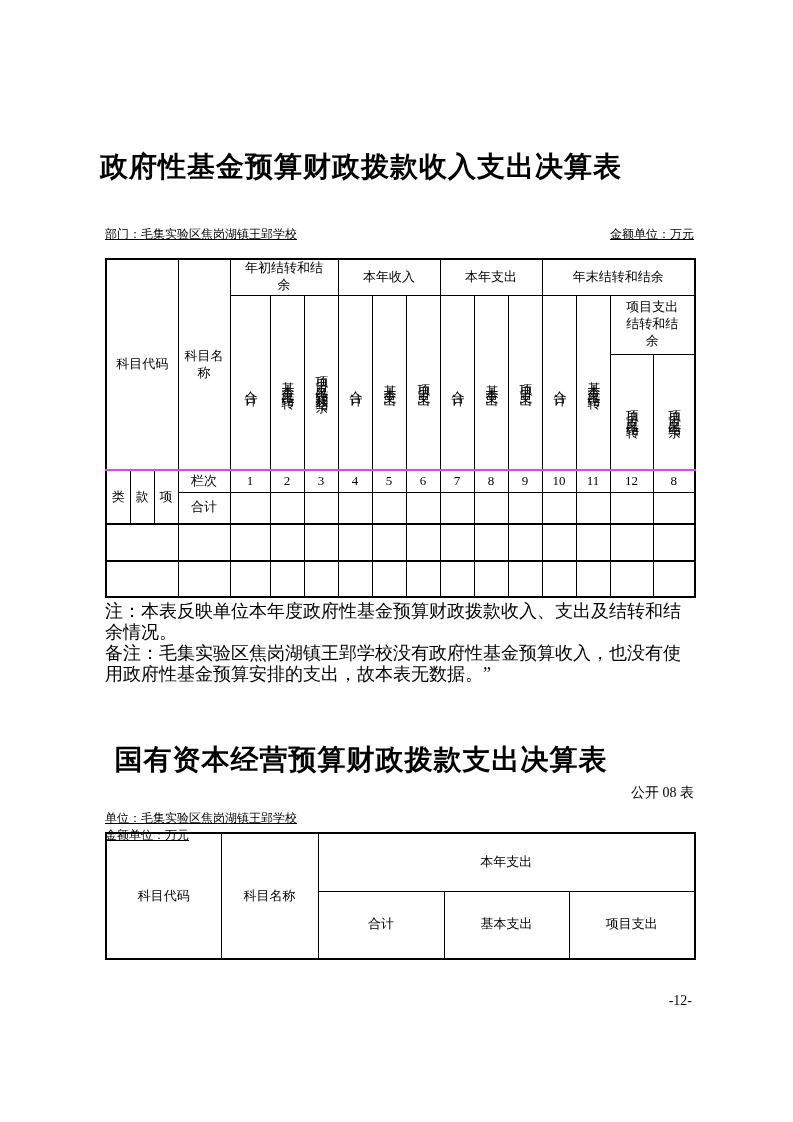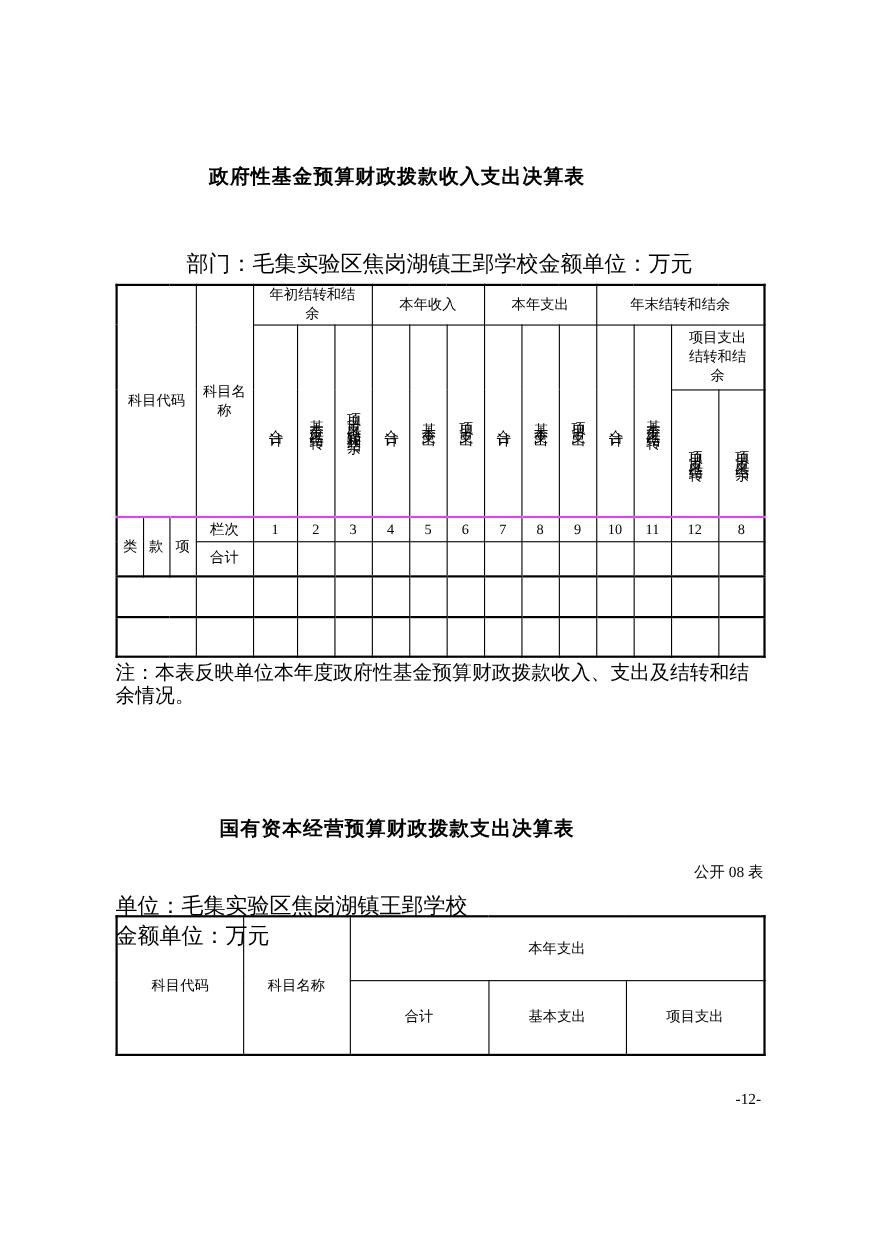--- a/index.html
+++ b/index.html
@@ -21,41 +21,42 @@
     width: 589px;
     height: 1122px;
   }
   .doc-title {
     position: absolute;
     left: -105px;
     width: 722px;
     text-align: center;
     font-family: "Liberation Sans", "DejaVu Sans", sans-serif;
     font-weight: bold;
-    font-size: 18px;
+    font-size: 28px;
     letter-spacing: 1px;
   }
   .title-1 { top: 148px; }
   .title-2 { top: 741px; }
   .table-no {
     position: absolute;
     right: 0;
     width: 100%;
     text-align: right;
     font-size: 14px;
   }
   .table-no-1 { top: 194px; }
   .table-no-2 { top: 784px; }
   .meta-row {
     position: absolute;
     left: 0;
     width: 100%;
     display: flex;
-    justify-content: center;
-    font-size: 20px;
+    justify-content: space-between;
+    font-size: 12px;
+    text-decoration: underline;
   }
   .meta-1 { top: 226px; }
   .meta-2 { top: 810px; flex-direction: column; }
 
   table {
     border-collapse: collapse;
     table-layout: fixed;
     position: absolute;
     left: 0;
     border: 2px solid #000;
@@ -243,20 +244,21 @@
         <td></td>
         <td></td>
         <td></td>
         <td></td>
       </tr>
     </tbody>
       </table>
 
     <div class="notes">
       <div>注：本表反映单位本年度政府性基金预算财政拨款收入、支出及结转和结余情况。</div>
+      <div>备注：毛集实验区焦岗湖镇王郢学校没有政府性基金预算收入，也没有使用政府性基金预算安排的支出，故本表无数据。”</div>
     </div>
 
     <div class="doc-title title-2">国有资本经营预算财政拨款支出决算表</div>
     <div class="table-no table-no-2">公开 08 表</div>
     <div class="meta-row meta-2">
       <span>单位：毛集实验区焦岗湖镇王郢学校</span>
       <span>金额单位：万元</span>
     </div>
 
     <table class="t2">

